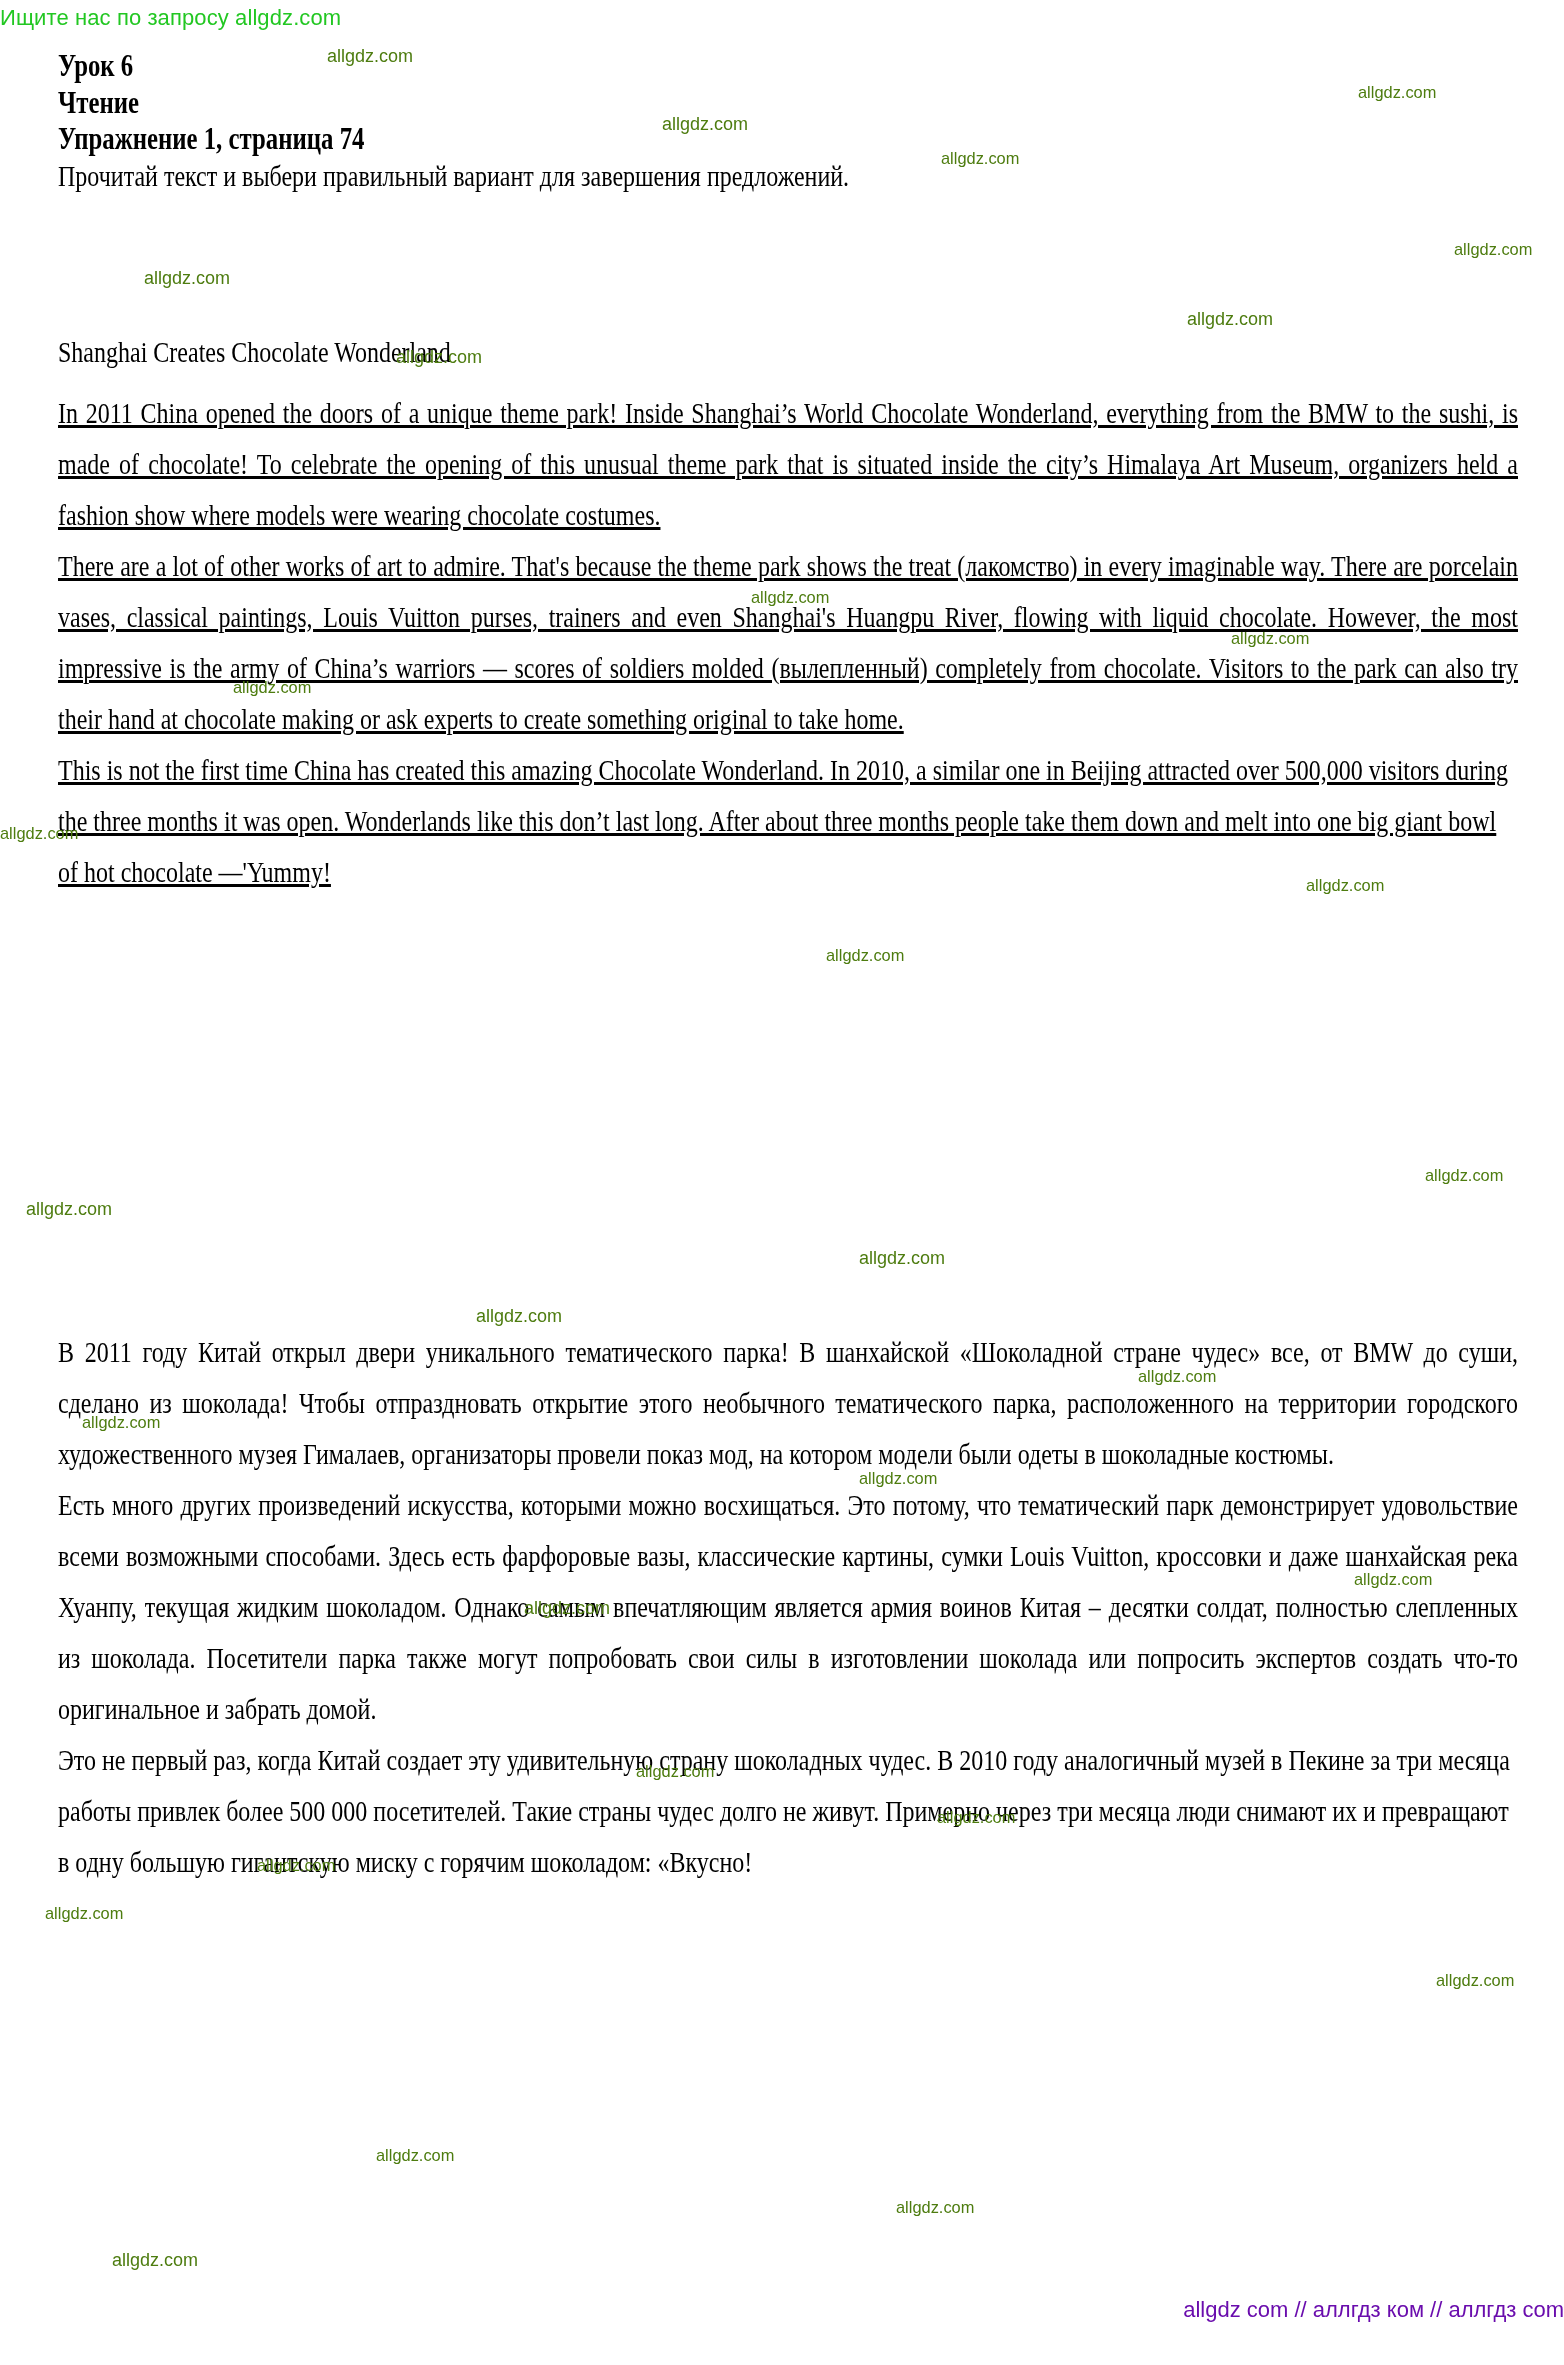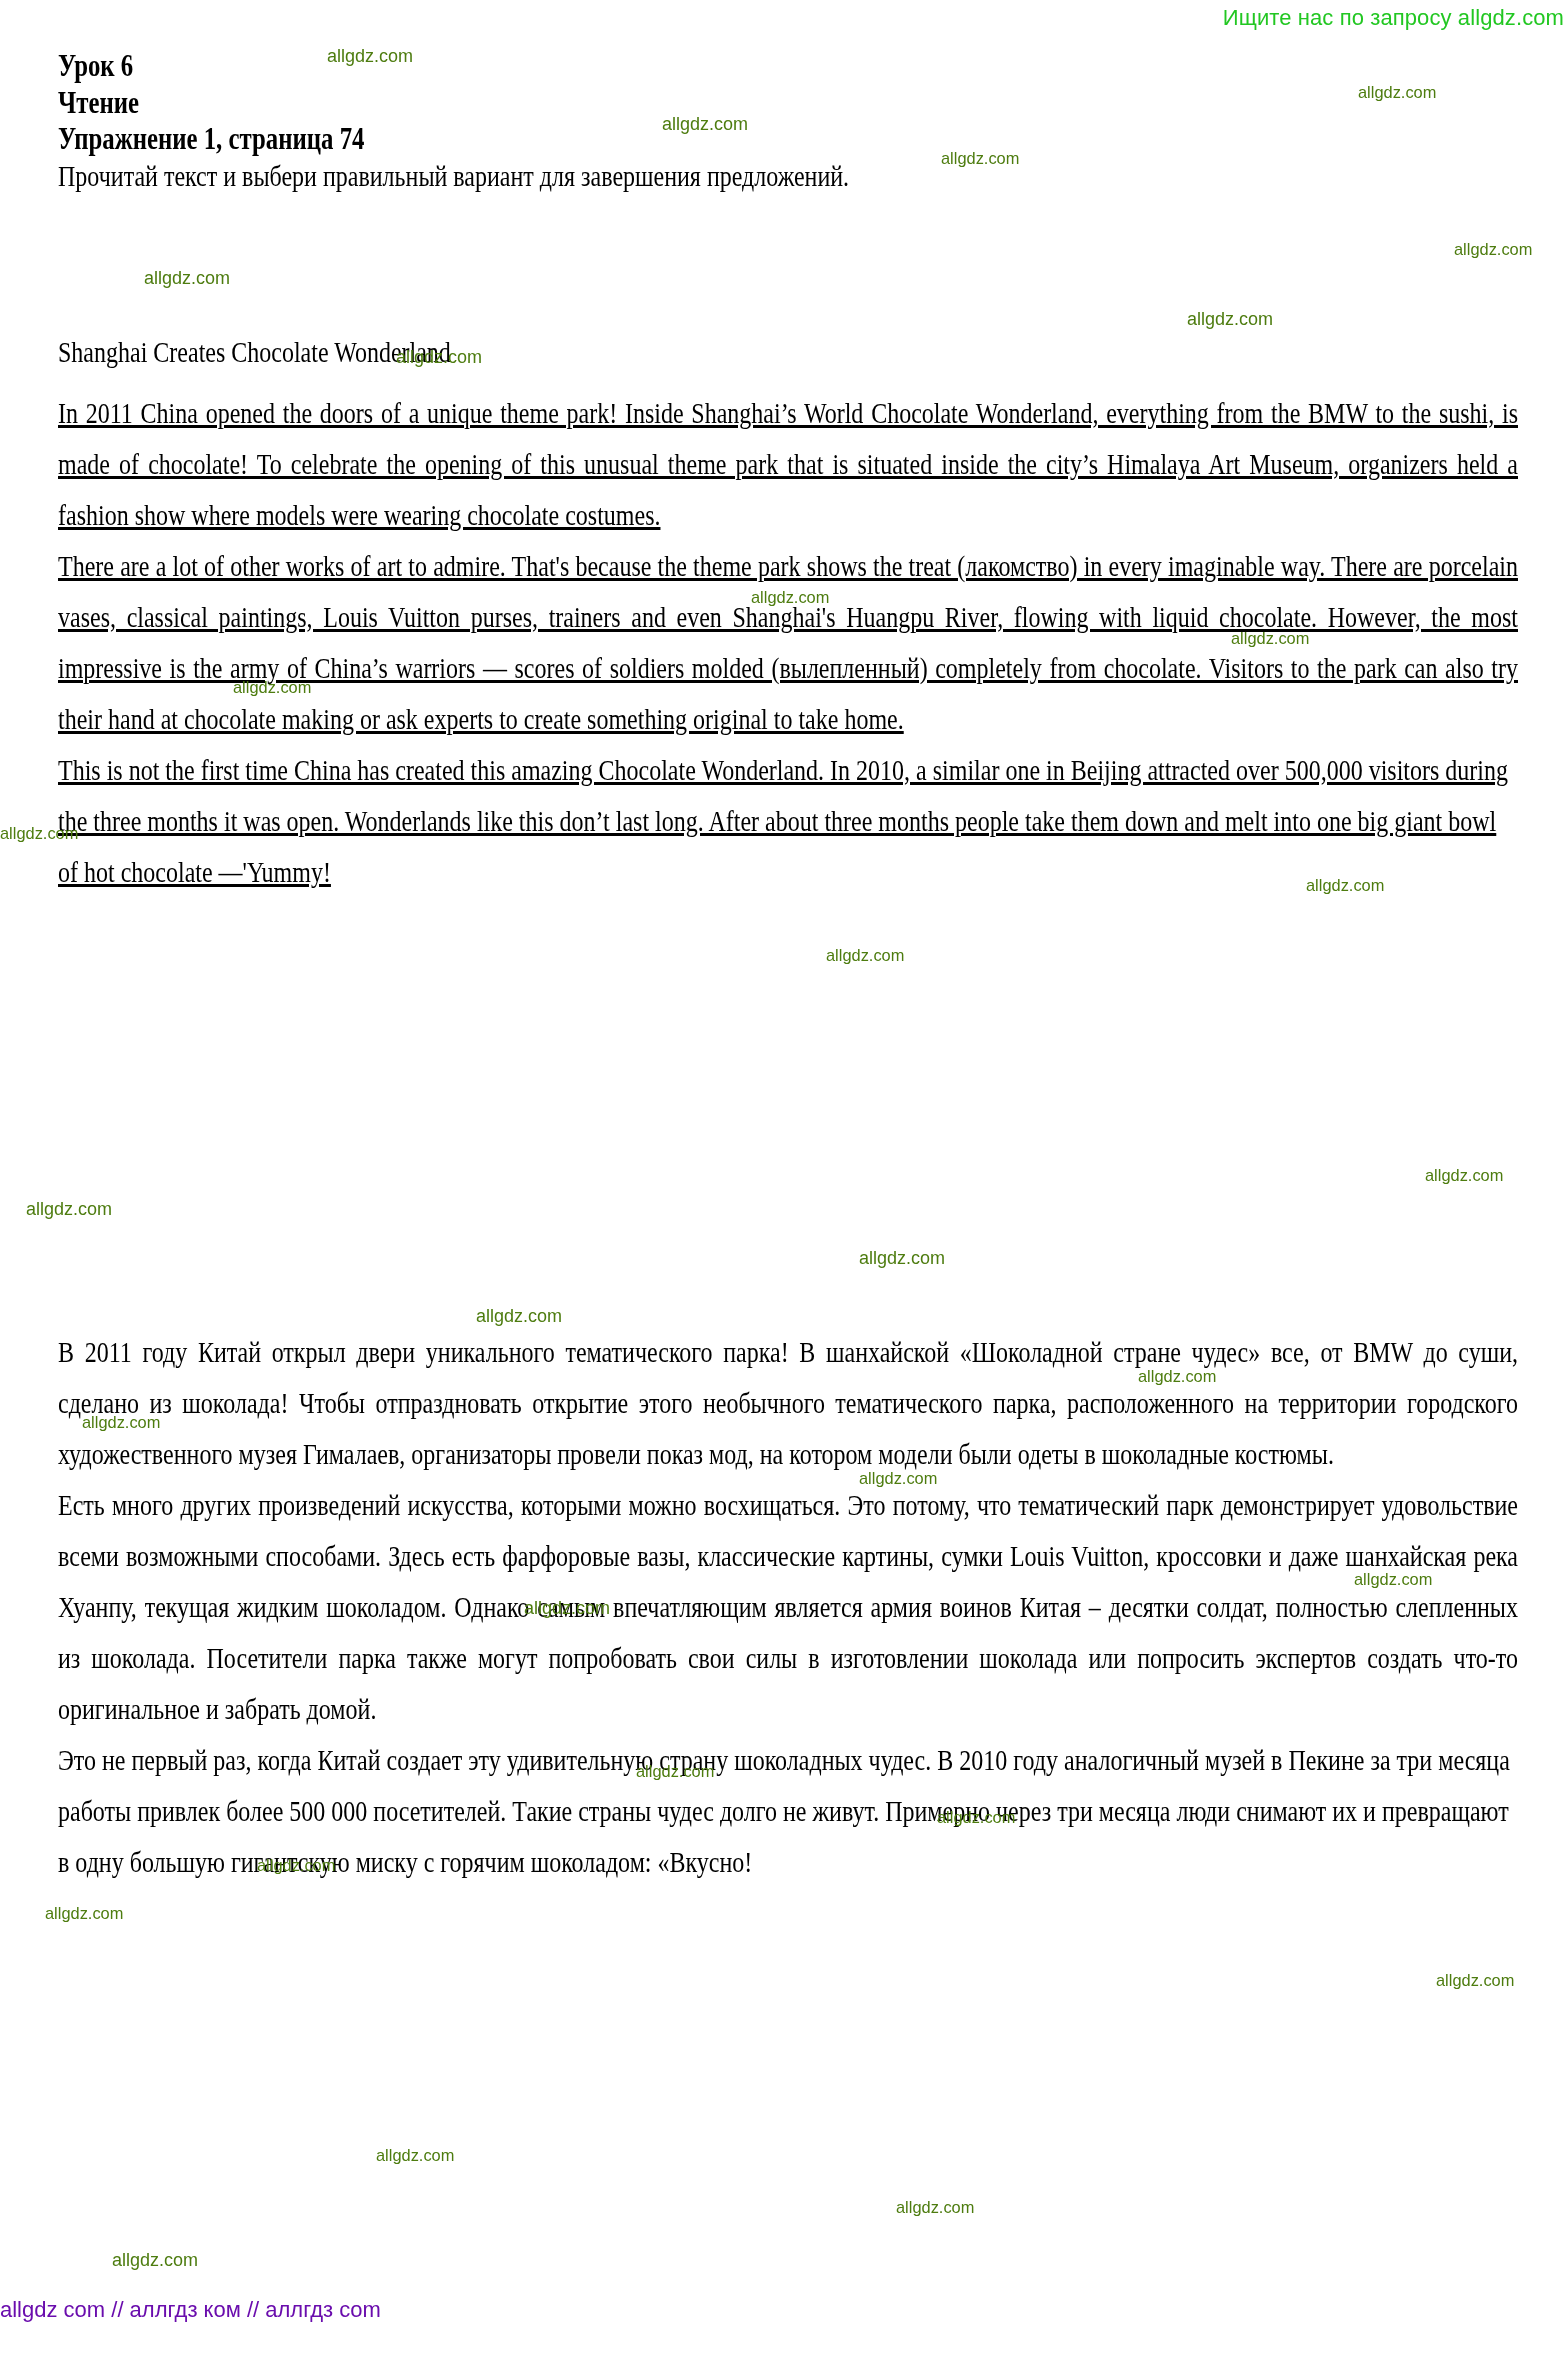--- a/index.html
+++ b/index.html
@@ -16,21 +16,21 @@
     color: #000000;
     overflow: hidden;
   }
 
   
   .promo {
     position: absolute;
     left: 0;
     top: 4.5px;
     width: 100%;
-    text-align: right;
+    text-align: left;
     font-family: "Liberation Sans", sans-serif;
     font-size: 22px;
     color: #22c722;
     letter-spacing: 0.1px;
     white-space: nowrap;
   }
 
   
   .content {
     position: absolute;
@@ -103,21 +103,21 @@
     white-space: nowrap;
     pointer-events: none;
   }
 
   
   .footer {
     position: absolute;
     left: 0;
     top: 2297px;
     width: 100%;
-    text-align: left;
+    text-align: right;
     font-family: "Liberation Sans", sans-serif;
     font-size: 22px;
     color: #6a0dad;
     white-space: nowrap;
   }
 </style>
 </head>
 <body>
 
 <div id="page">

